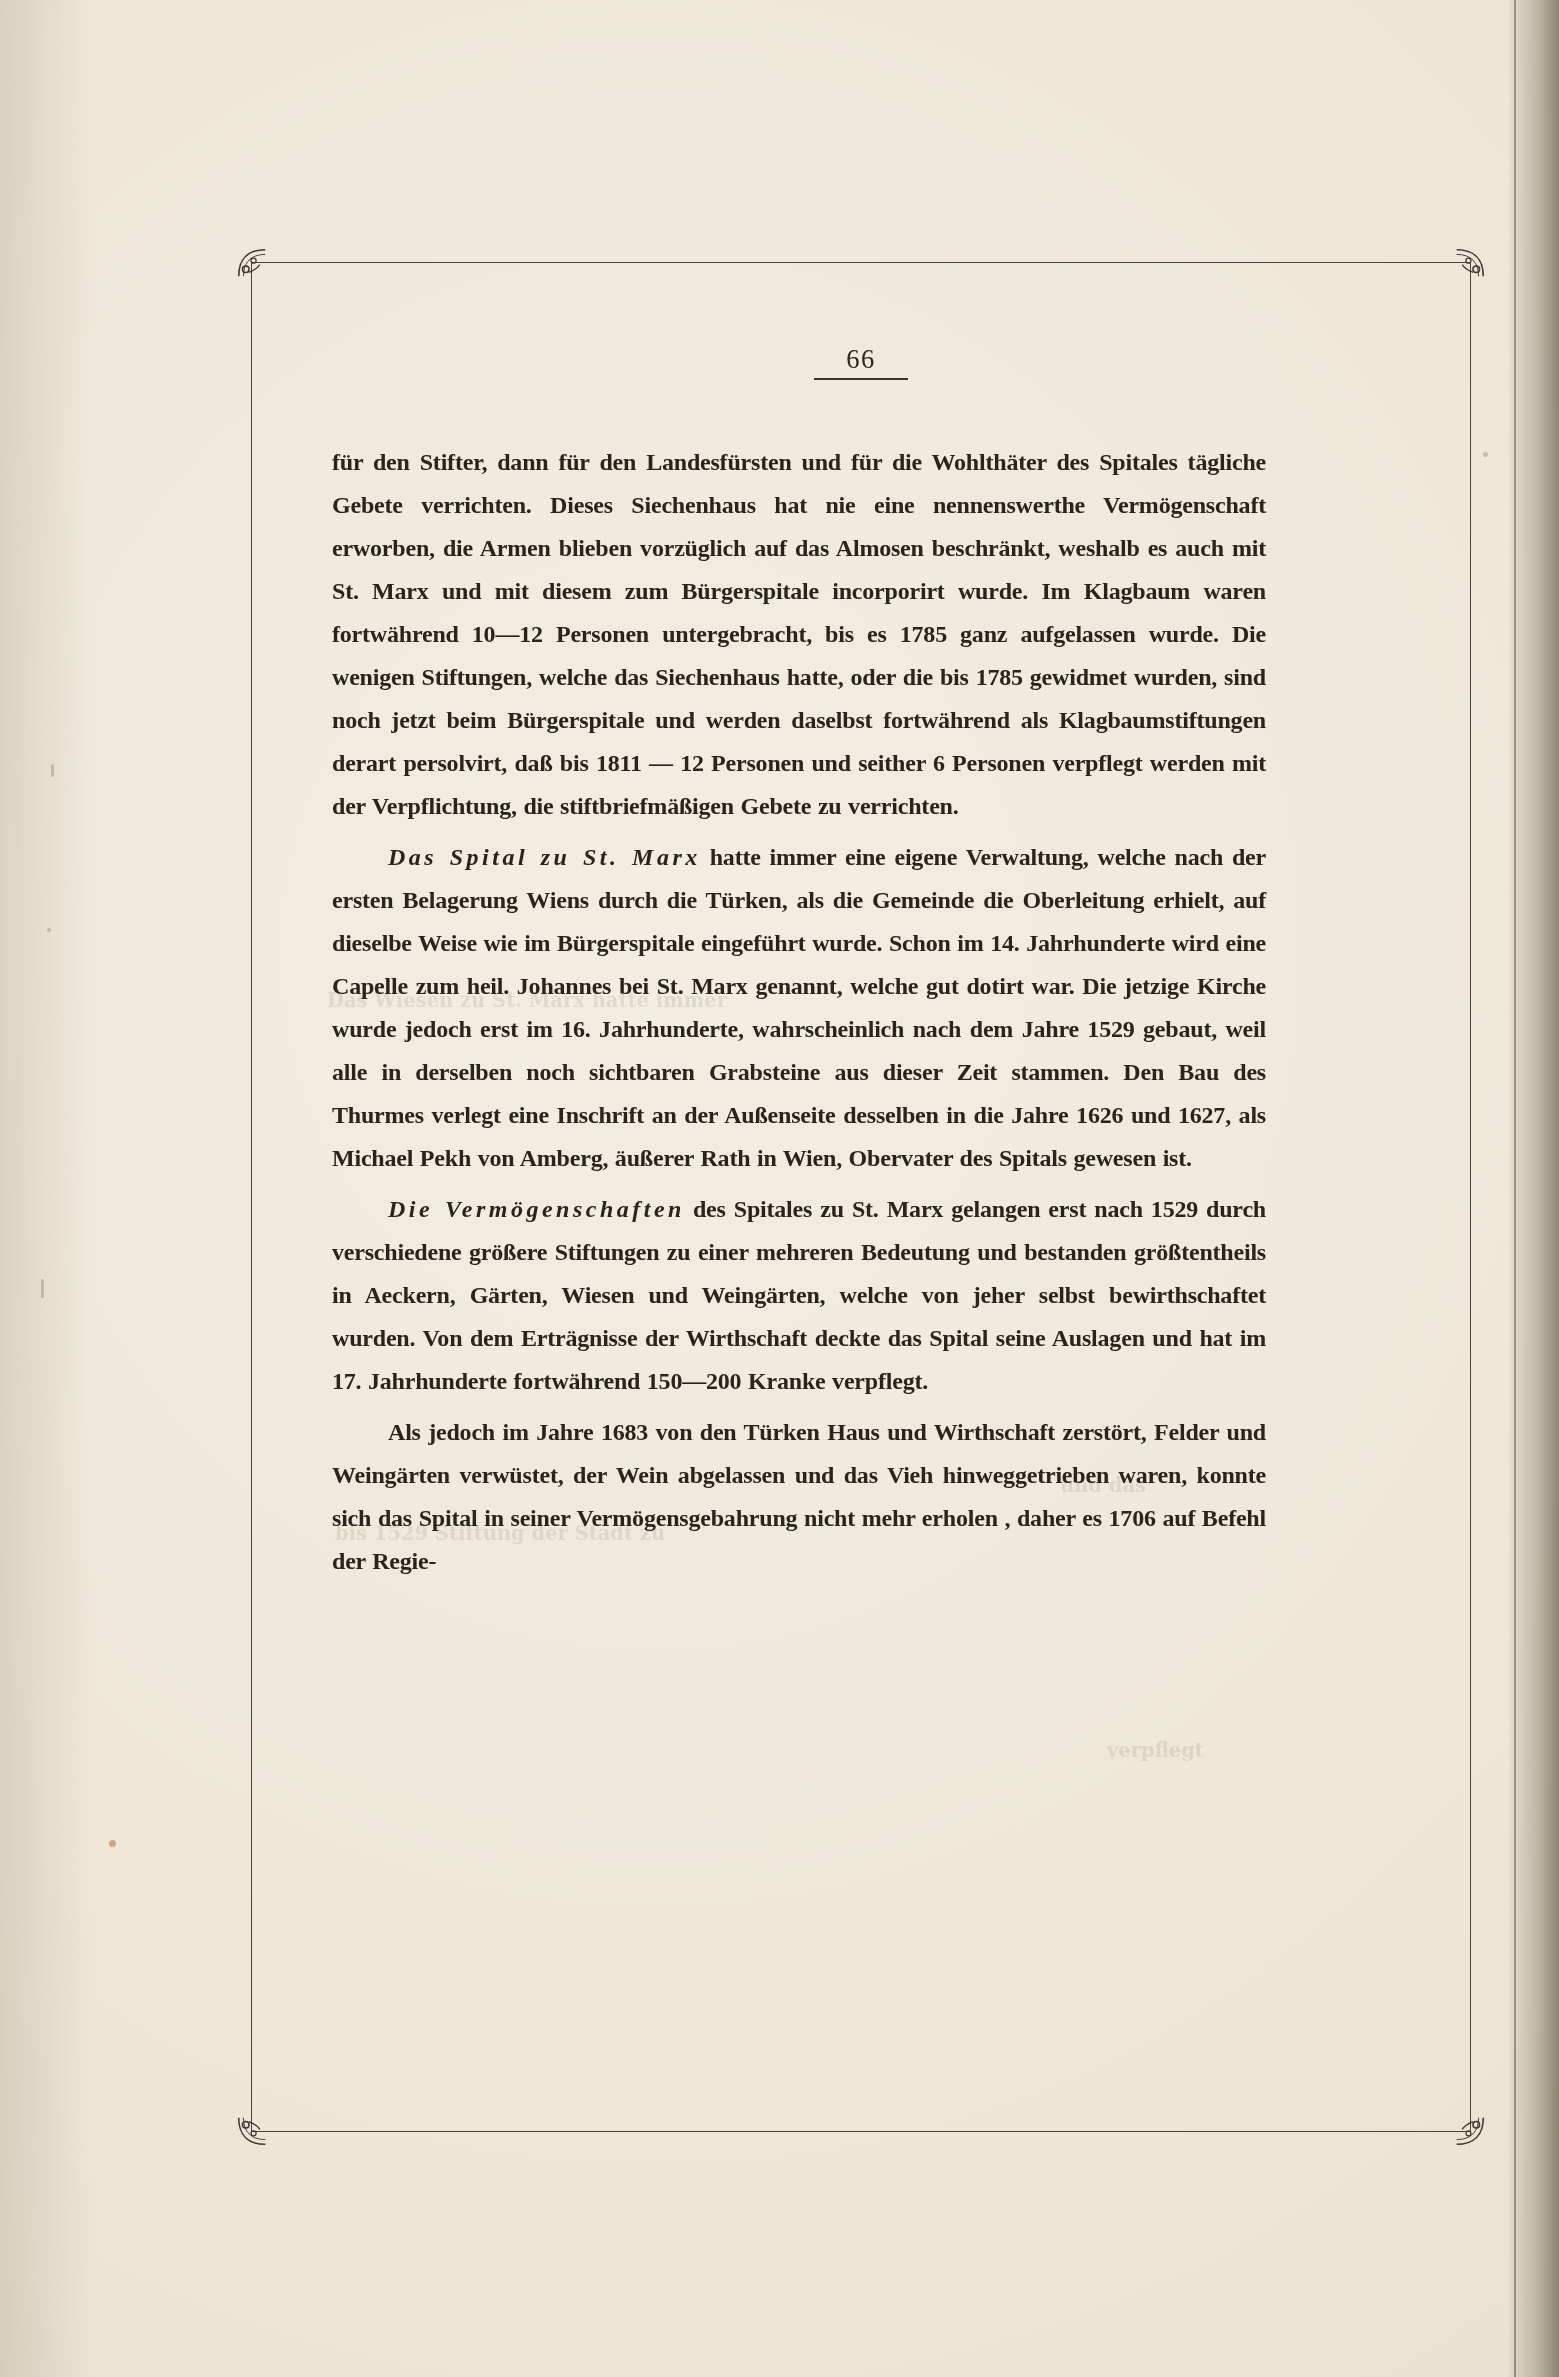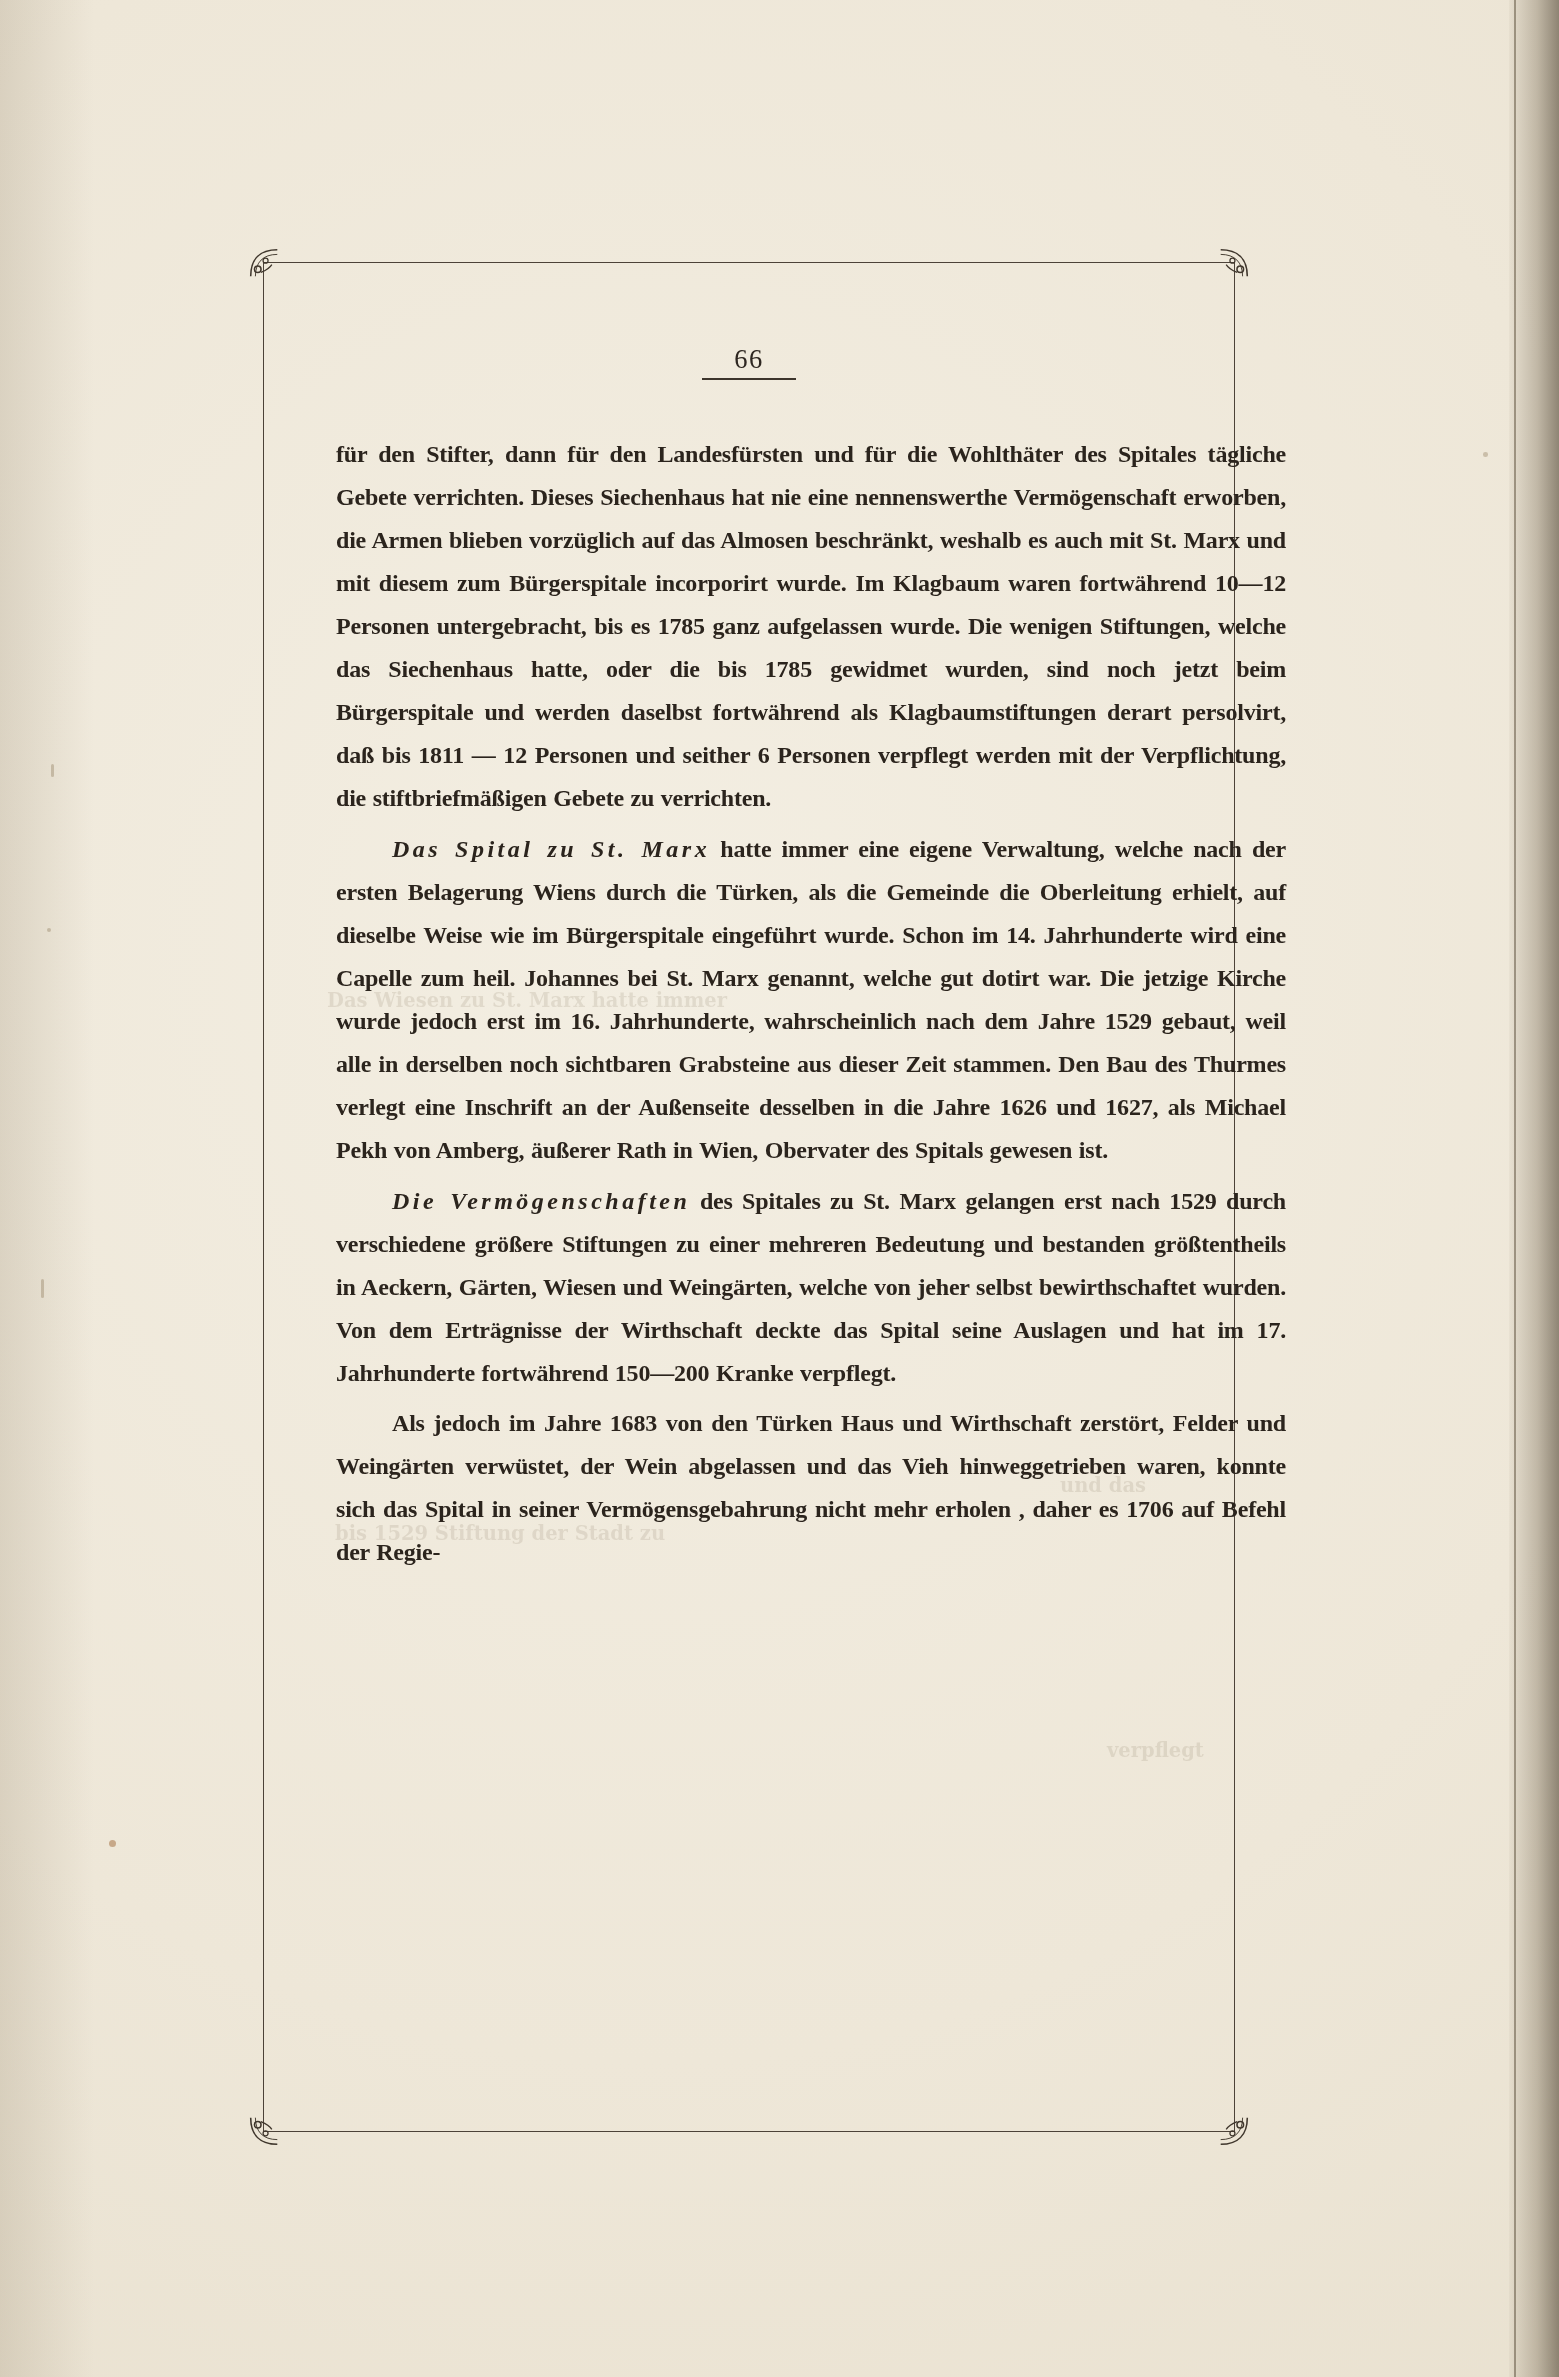--- a/index.html
+++ b/index.html
@@ -56,23 +56,23 @@
   }
   .speck {
     position: absolute;
     background: rgba(120,95,60,0.30);
     border-radius: 50%;
   }
 
   
   .frame {
     position: absolute;
-    left: 263px;
+    left: 251px;
     top: 262px;
-    width: 972px;
+    width: 1220px;
     height: 1870px;
     border: 1.6px solid #4c4238;
     box-sizing: border-box;
   }
   .frame-inner {
     position: absolute;
     inset: 4.7px;
     border: 0.8px solid #6a5c4c;
     opacity: 0;
   }
@@ -115,21 +115,21 @@
   }
 
   
   .textblock {
     position: absolute;
     left: 72px;
     top: 170px;
     width: 950px;
   }
   p.para {
-    margin: 0;
+    margin: 8px;
     font-family: "Liberation Serif", serif;
     font-size: 24px;
     line-height: 43px;
     color: #2b241d;
     text-align: justify;
     text-justify: inter-word;
     word-spacing: 0.8px;
     -webkit-font-feature-settings: "liga" 0;
     font-feature-settings: "liga" 0;
   }

